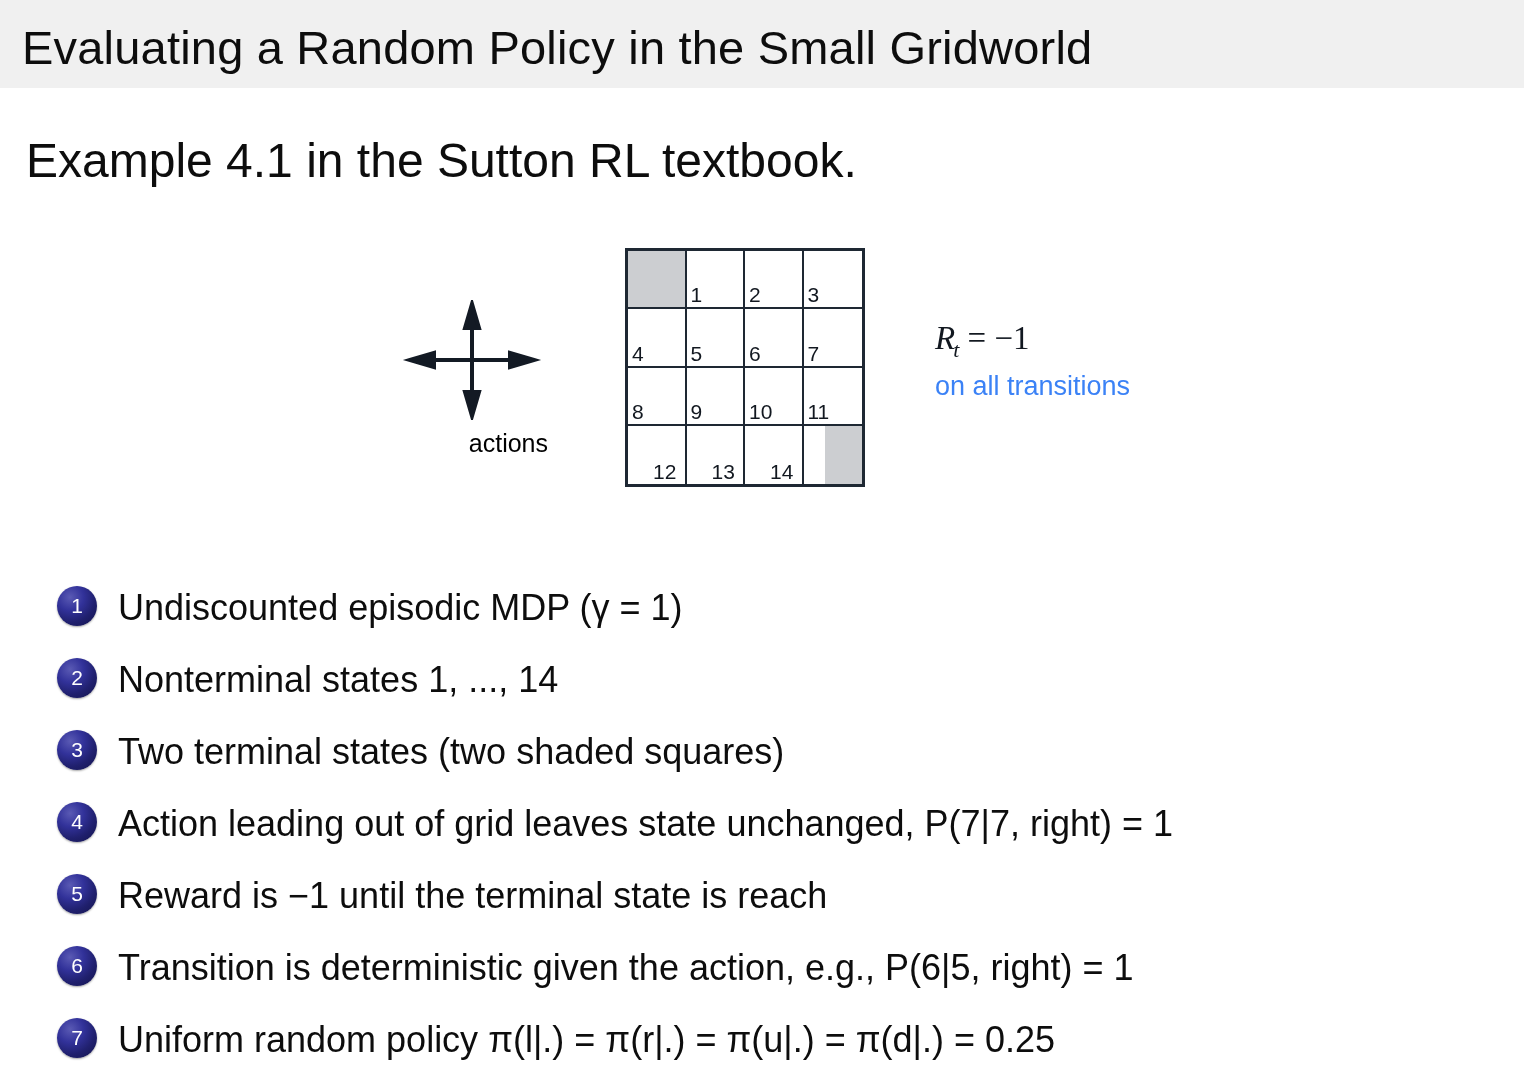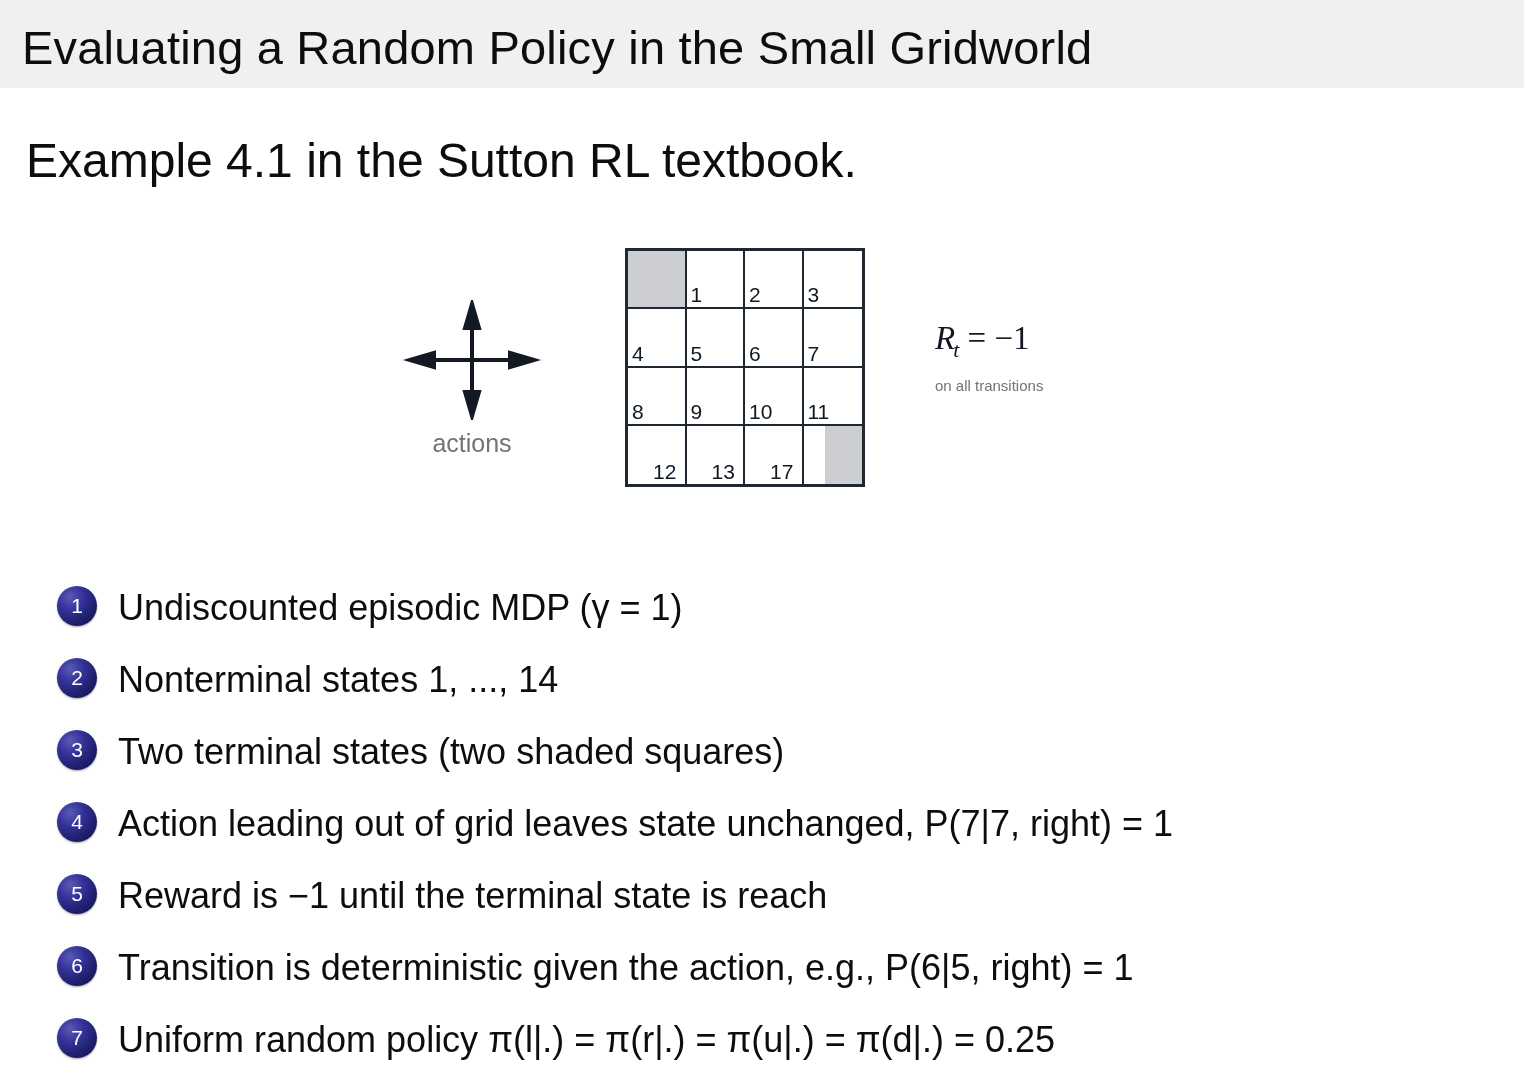--- a/index.html
+++ b/index.html
@@ -71,24 +71,24 @@
     left: 0;
     top: 0;
     width: 152px;
     height: 120px;
   }
   .actions-label {
     position: absolute;
     left: 0;
     top: 128px;
     width: 152px;
-    text-align: center;
+    text-align: right;
     font-size: 25px;
     line-height: 30px;
-    color: #737373;
+    color: #000000;
   }
 
   
   .grid {
     position: absolute;
     left: 625px;
     top: 18px;
     width: 240px;
     height: 239px;
     border: 3px solid #1e2833;
@@ -136,23 +136,23 @@
   .reward-eq .var {
     font-style: italic;
   }
   .reward-eq .sub {
     font-size: 22px;
     font-style: italic;
     vertical-align: sub;
     margin-left: -2px;
   }
   .reward-sub {
-    font-size: 15px;
+    font-size: 27px;
     line-height: 32px;
-    color: #737373;
+    color: #3b82f6;
     white-space: nowrap;
   }
 
   
   .enum-list {
     position: absolute;
     left: 0;
     top: 572px;
     width: 1524px;
   }
@@ -245,21 +245,21 @@
       <div class="cell col-last">
         <span class="num">11</span>
       </div>
       <div class="cell row-last">
         <span class="num">12</span>
       </div>
       <div class="cell row-last">
         <span class="num">13</span>
       </div>
       <div class="cell row-last">
-        <span class="num">17</span>
+        <span class="num">14</span>
       </div>
       <div class="cell shaded col-last row-last"></div>
     </div>
 
   <div class="reward">
     <div class="reward-eq"><span class="var">R</span><span class="sub">t</span>&nbsp;<span>= −1</span></div>
     <div class="reward-sub">on all transitions</div>
   </div>
 </div>
 

